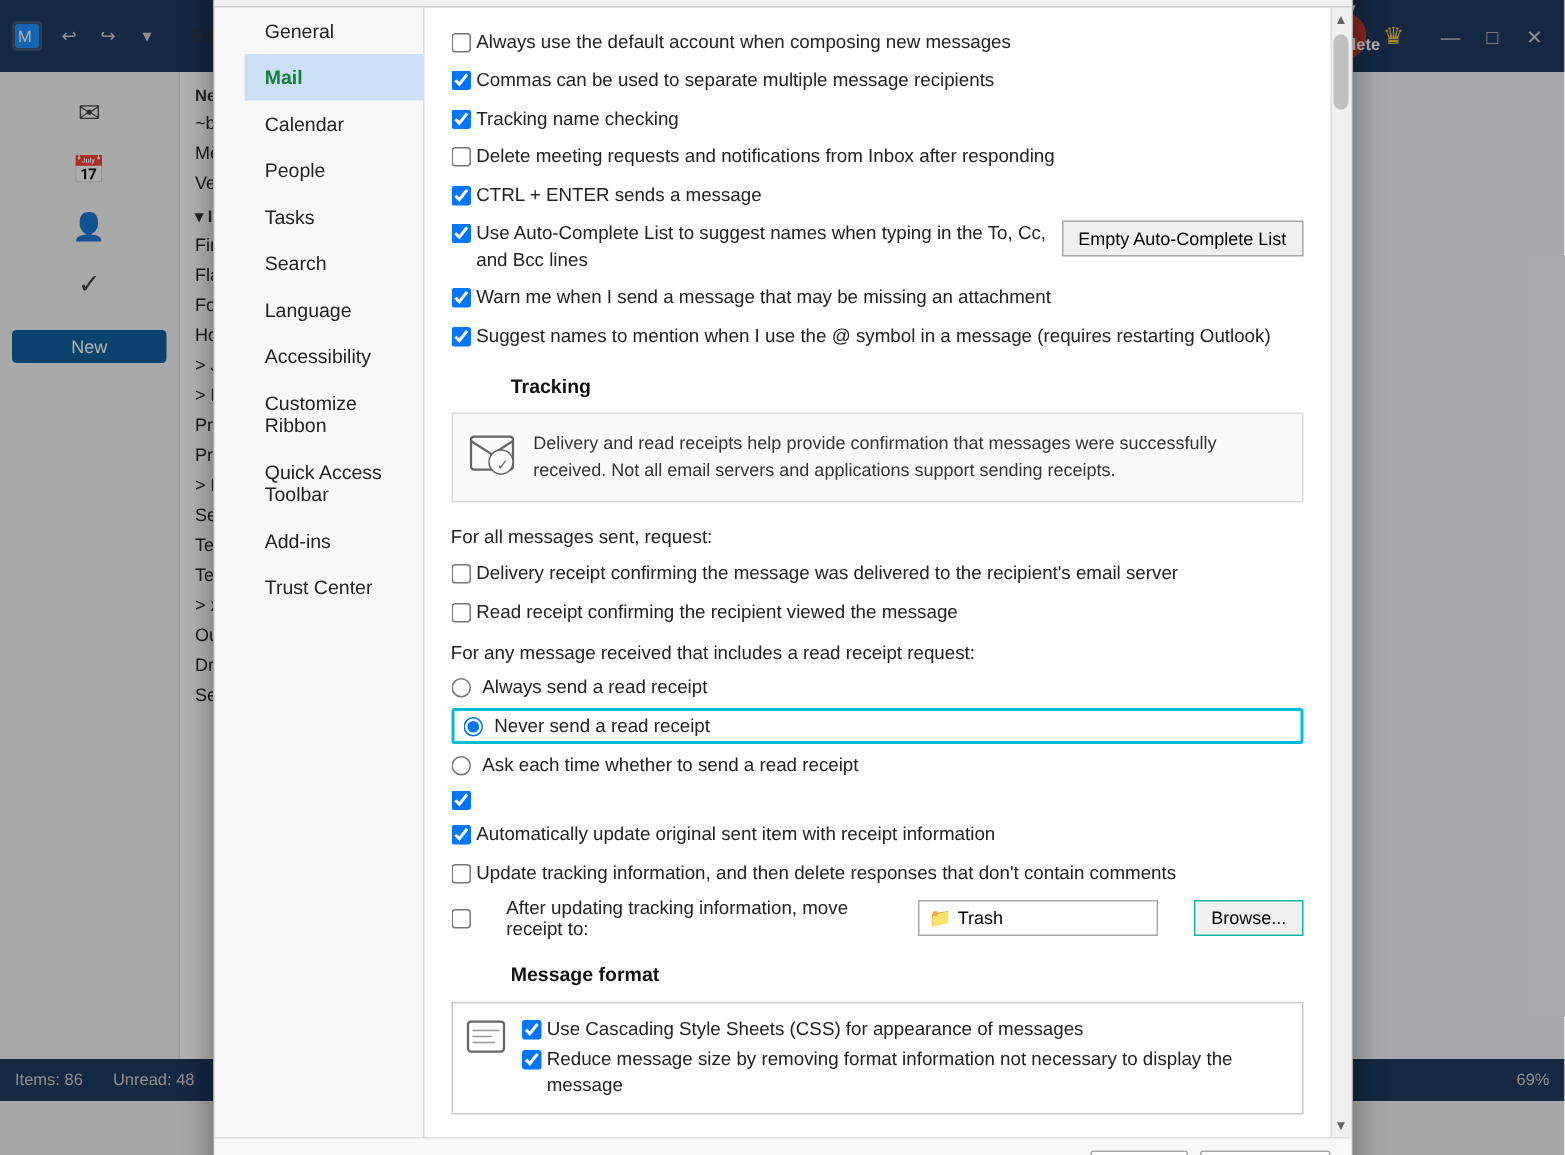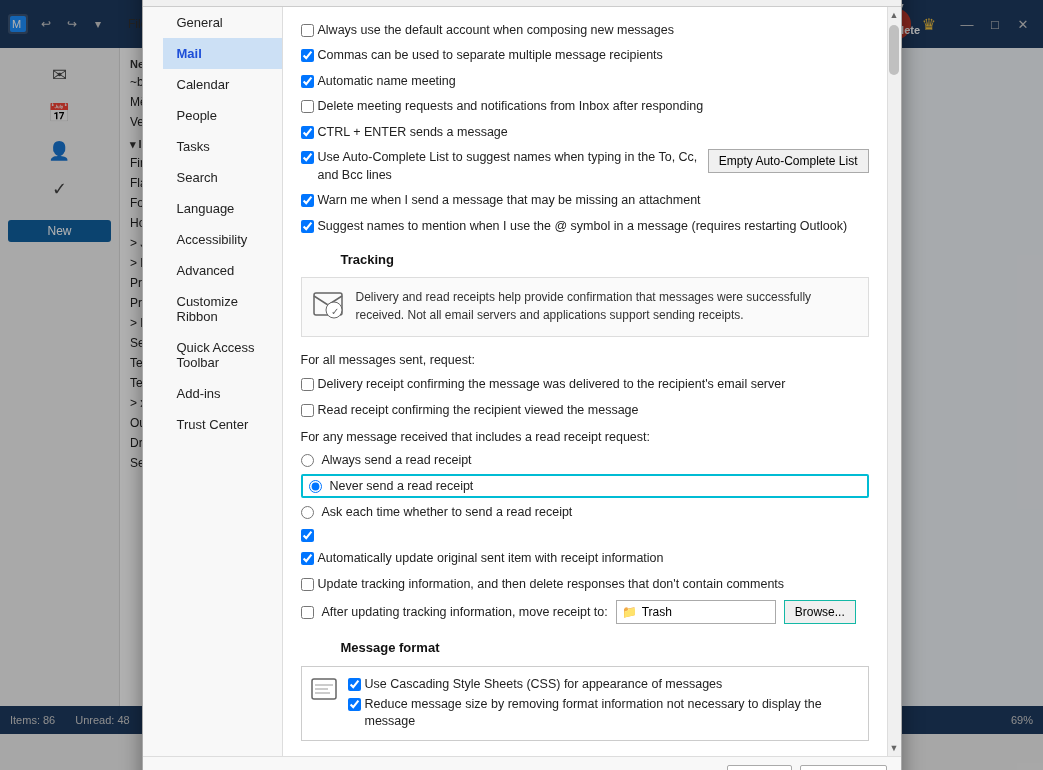--- a/index.html
+++ b/index.html
@@ -198,21 +198,21 @@
     }
     .modal-nav-item {
       padding: 8px 14px;
       font-size: 13px;
       color: #222;
       cursor: pointer;
     }
     .modal-nav-item.active {
       background: #cce0f5;
       font-weight: 600;
-      color: #1d4ed8;
+      color: #15803d;
     }
 
     
     .modal-content {
       flex: 1;
       padding: 14px 18px;
       overflow-y: auto;
       display: flex;
       flex-direction: column;
       gap: 6px;
@@ -284,21 +284,21 @@
     }
     .radio-row.highlighted {
       border: 2px solid #00bcd4;
       padding: 3px 6px;
       border-radius: 2px;
     }
 
     .inline-row {
       display: flex;
       align-items: center;
-      gap: 8px;
+      gap: 24px;
     }
     .inline-row label {
       font-size: 12.5px;
       color: #222;
     }
     .trash-input {
       border: 1px solid #aaa;
       padding: 2px 6px;
       font-size: 12px;
       height: 24px;
@@ -462,40 +462,39 @@
 
       <div class="modal-nav">
         <div class="modal-nav-item">General</div>
         <div class="modal-nav-item active">Mail</div>
         <div class="modal-nav-item">Calendar</div>
         <div class="modal-nav-item">People</div>
         <div class="modal-nav-item">Tasks</div>
         <div class="modal-nav-item">Search</div>
         <div class="modal-nav-item">Language</div>
         <div class="modal-nav-item">Accessibility</div>
-        <div class="modal-nav-item">Advanced</div>
         <div class="modal-nav-item">Customize Ribbon</div>
         <div class="modal-nav-item">Quick Access Toolbar</div>
         <div class="modal-nav-item">Add-ins</div>
         <div class="modal-nav-item">Trust Center</div>
       </div>
 
       <div class="modal-content">
 
         <div class="checkbox-row">
           <input type="checkbox" id="cb1" style="">
           <label for="cb1">Always use the default account when composing new messages</label>
         </div>
         <div class="checkbox-row">
           <input type="checkbox" id="cb2" checked="" style="">
           <label for="cb2">Commas can be used to separate multiple message recipients</label>
         </div>
         <div class="checkbox-row">
           <input type="checkbox" id="cb3" checked="" style="">
-          <label for="cb3">Automatic name meeting</label>
+          <label for="cb3">Tracking name checking</label>
         </div>
         <div class="checkbox-row">
           <input type="checkbox" id="cb4" style="">
           <label for="cb4">Delete meeting requests and notifications from Inbox after responding</label>
         </div>
         <div class="checkbox-row">
           <input type="checkbox" id="cb5" checked="" style="">
           <label for="cb5">CTRL + ENTER sends a message</label>
         </div>
         <div class="checkbox-row" style="align-items:flex-start;">

